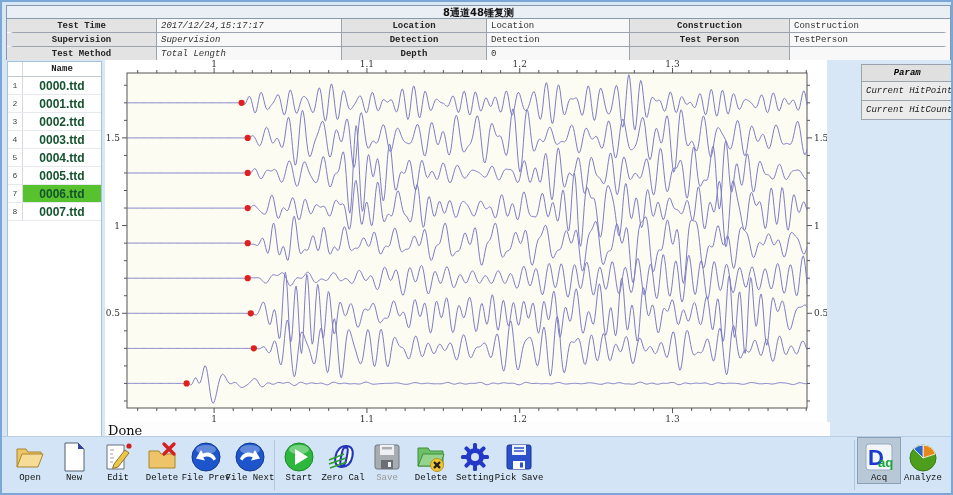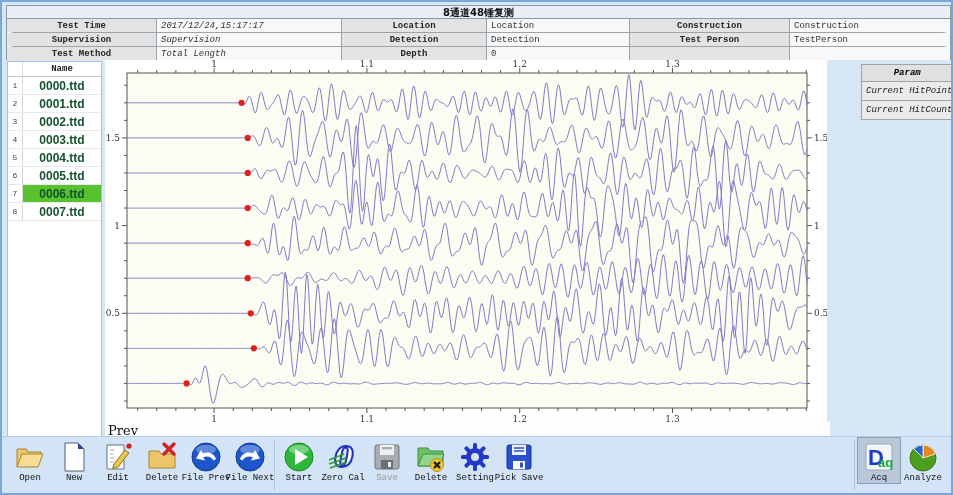--- a/index.html
+++ b/index.html
@@ -273,21 +273,21 @@
         <path d="M22.0 218.2L22.9 218.2L23.8 218.2L24.7 218.2L25.6 218.2L26.5 218.2L27.4 218.2L28.3 218.2L29.2 218.2L30.1 218.2L30.9 218.2L31.8 218.2L32.7 218.2L33.6 218.2L34.5 218.2L35.4 218.2L36.3 218.2L37.2 218.2L38.1 218.2L39.0 218.2L39.9 218.2L40.8 218.2L41.7 218.2L42.6 218.2L43.5 218.2L44.4 218.2L45.3 218.2L46.2 218.2L47.1 218.2L47.9 218.2L48.8 218.2L49.7 218.2L50.6 218.2L51.5 218.2L52.4 218.2L53.3 218.2L54.2 218.2L55.1 218.2L56.0 218.2L56.9 218.2L57.8 218.2L58.7 218.2L59.6 218.2L60.5 218.2L61.4 218.2L62.3 218.2L63.2 218.2L64.1 218.2L64.9 218.2L65.8 218.2L66.7 218.2L67.6 218.2L68.5 218.2L69.4 218.2L70.3 218.2L71.2 218.2L72.1 218.2L73.0 218.2L73.9 218.2L74.8 218.2L75.7 218.2L76.6 218.2L77.5 218.2L78.4 218.2L79.3 218.2L80.2 218.2L81.1 218.2L81.9 218.2L82.8 218.2L83.7 218.2L84.6 218.2L85.5 218.2L86.4 218.2L87.3 218.2L88.2 218.2L89.1 218.2L90.0 218.2L90.9 218.2L91.8 218.2L92.7 218.2L93.6 218.2L94.5 218.2L95.4 218.2L96.3 218.2L97.2 218.2L98.1 218.2L98.9 218.2L99.8 218.2L100.7 218.2L101.6 218.2L102.5 218.2L103.4 218.2L104.3 218.2L105.2 218.2L106.1 218.2L107.0 218.2L107.9 218.2L108.8 218.2L109.7 218.2L110.6 218.2L111.5 218.2L112.4 218.2L113.3 218.2L114.2 218.2L115.1 218.2L115.9 218.2L116.8 218.2L117.7 218.2L118.6 218.2L119.5 218.2L120.4 218.2L121.3 218.2L122.2 218.2L123.1 218.2L124.0 218.2L124.9 218.2L125.8 218.2L126.7 218.2L127.6 218.2L128.5 218.2L129.4 218.2L130.3 218.2L131.2 218.2L132.1 218.2L132.9 218.2L133.8 218.2L134.7 218.2L135.6 218.2L136.5 218.2L137.4 218.2L138.3 218.2L139.2 218.2L140.1 218.2L141.0 218.2L141.9 218.2L142.8 218.2L143.7 218.0L144.6 217.9L145.5 217.8L146.4 217.8L147.3 217.8L148.2 217.9L149.1 217.9L149.9 217.8L150.8 217.8L151.7 217.7L152.6 217.6L153.5 217.8L154.4 218.1L155.3 218.6L156.2 219.4L157.1 220.4L158.0 221.4L158.9 222.3L159.8 222.9L160.7 223.1L161.6 222.8L162.5 222.0L163.4 220.8L164.3 219.3L165.2 217.8L166.1 216.5L166.9 215.5L167.8 214.9L168.7 214.7L169.6 214.9L170.5 215.2L171.4 215.4L172.3 215.5L173.2 215.2L174.1 214.7L175.0 214.0L175.9 213.3L176.8 212.8L177.7 212.8L178.6 213.4L179.5 214.7L180.4 216.5L181.3 218.6L182.2 220.9L183.1 223.0L183.9 224.6L184.8 225.5L185.7 225.7L186.6 225.1L187.5 224.0L188.4 222.5L189.3 220.9L190.2 219.5L191.1 218.5L192.0 217.9L192.9 217.7L193.8 217.8L194.7 218.1L195.6 218.2L196.5 218.2L197.4 217.8L198.3 216.9L199.2 215.8L200.1 214.6L200.9 213.4L201.8 212.6L202.7 212.2L203.6 212.5L204.5 213.3L205.4 214.7L206.3 216.5L207.2 218.3L208.1 220.0L209.0 221.4L209.9 222.3L210.8 222.5L211.7 222.3L212.6 221.7L213.5 220.9L214.4 220.0L215.3 219.4L216.2 219.0L217.1 219.0L217.9 219.3L218.8 219.7L219.7 220.2L220.6 220.5L221.5 220.4L222.4 220.0L223.3 219.1L224.2 217.8L225.1 216.4L226.0 215.0L226.9 213.8L227.8 213.0L228.7 212.7L229.6 213.1L230.5 214.0L231.4 215.3L232.3 216.9L233.2 218.4L234.1 219.6L234.9 220.5L235.8 220.9L236.7 220.7L237.6 220.3L238.5 219.6L239.4 218.9L240.3 218.5L241.2 218.5L242.1 218.9L243.0 219.8L243.9 220.9L244.8 222.0L245.7 223.0L246.6 223.4L247.5 223.2L248.4 222.1L249.3 220.4L250.2 218.2L251.1 215.7L251.9 213.4L252.8 211.6L253.7 210.5L254.6 210.4L255.5 211.2L256.4 212.8L257.3 214.9L258.2 217.0L259.1 218.9L260.0 220.1L260.9 220.5L261.8 220.1L262.7 219.1L263.6 217.7L264.5 216.5L265.4 215.8L266.3 215.9L267.2 217.1L268.1 219.1L268.9 221.9L269.8 224.8L270.7 227.5L271.6 229.2L272.5 229.7L273.4 228.7L274.3 226.2L275.2 222.5L276.1 218.2L277.0 213.9L277.9 210.3L278.8 208.0L279.7 207.1L280.6 207.9L281.5 210.0L282.4 213.0L283.3 216.1L284.2 218.7L285.1 220.2L285.9 220.4L286.8 219.3L287.7 217.0L288.6 214.3L289.5 211.8L290.4 210.2L291.3 210.0L292.2 211.6L293.1 214.9L294.0 219.5L294.9 224.6L295.8 229.4L296.7 233.2L297.6 235.1L298.5 234.9L299.4 232.4L300.3 228.2L301.2 222.9L302.1 217.3L302.9 212.5L303.8 209.1L304.7 207.7L305.6 208.2L306.5 210.5L307.4 213.8L308.3 217.3L309.2 220.2L310.1 221.8L311.0 221.6L311.9 219.8L312.8 216.6L313.7 212.7L314.6 209.0L315.5 206.3L316.4 205.3L317.3 206.3L318.2 209.4L319.1 214.1L319.9 219.8L320.8 225.4L321.7 230.1L322.6 233.1L323.5 234.0L324.4 232.7L325.3 229.5L326.2 225.1L327.1 220.3L328.0 216.0L328.9 212.9L329.8 211.5L330.7 211.8L331.6 213.6L332.5 216.4L333.4 219.4L334.3 221.9L335.2 223.3L336.1 223.2L336.9 221.5L337.8 218.7L338.7 215.1L339.6 211.5L340.5 208.6L341.4 206.9L342.3 206.9L343.2 208.6L344.1 211.7L345.0 215.6L345.9 219.8L346.8 223.6L347.7 226.3L348.6 227.6L349.5 227.3L350.4 225.8L351.3 223.3L352.2 220.4L353.1 217.7L353.9 215.7L354.8 214.8L355.7 214.9L356.6 216.0L357.5 217.9L358.4 219.9L359.3 221.7L360.2 222.8L361.1 223.0L362.0 222.1L362.9 220.3L363.8 218.0L364.7 215.4L365.6 213.1L366.5 211.5L367.4 210.9L368.3 211.3L369.2 212.7L370.1 214.8L370.9 217.2L371.8 219.7L372.7 221.6L373.6 222.8L374.5 223.2L375.4 222.6L376.3 221.3L377.2 219.7L378.1 217.9L379.0 216.5L379.9 215.8L380.8 215.8L381.7 216.5L382.6 217.9L383.5 219.7L384.4 221.4L385.3 222.7L386.2 223.4L387.1 223.1L387.9 221.9L388.8 219.9L389.7 217.4L390.6 214.9L391.5 212.7L392.4 211.2L393.3 210.8L394.2 211.4L395.1 213.1L396.0 215.5L396.9 218.2L397.8 220.6L398.7 222.5L399.6 223.4L400.5 223.1L401.4 221.8L402.3 219.8L403.2 217.4L404.1 215.3L404.9 213.9L405.8 213.6L406.7 214.6L407.6 216.7L408.5 219.7L409.4 222.9L410.3 225.8L411.2 227.8L412.1 228.2L413.0 227.1L413.9 224.3L414.8 220.4L415.7 215.9L416.6 211.6L417.5 208.3L418.4 206.5L419.3 206.6L420.2 208.6L421.1 212.0L421.9 216.2L422.8 220.4L423.7 223.7L424.6 225.6L425.5 225.6L426.4 223.7L427.3 220.4L428.2 216.3L429.1 212.4L430.0 209.6L430.9 208.5L431.8 209.6L432.7 212.8L433.6 217.6L434.5 223.2L435.4 228.6L436.3 232.7L437.2 234.7L438.1 234.2L438.9 231.1L439.8 225.9L440.7 219.6L441.6 213.1L442.5 207.7L443.4 204.3L444.3 203.4L445.2 205.1L446.1 209.0L447.0 214.3L447.9 219.8L448.8 224.4L449.7 227.2L450.6 227.6L451.5 225.5L452.4 221.3L453.3 215.9L454.2 210.5L455.1 206.2L455.9 203.9L456.8 204.4L457.7 207.5L458.6 212.9L459.5 219.7L460.4 226.7L461.3 232.5L462.2 236.2L463.1 237.1L464.0 235.0L464.9 230.4L465.8 224.0L466.7 217.1L467.6 210.9L468.5 206.5L469.4 204.6L470.3 205.5L471.2 208.9L472.1 213.9L472.9 219.4L473.8 224.4L474.7 227.7L475.6 228.6L476.5 226.9L477.4 222.9L478.3 217.4L479.2 211.5L480.1 206.4L481.0 203.1L481.9 202.2L482.8 204.2L483.7 208.7L484.6 214.9L485.5 221.7L486.4 228.1L487.3 232.8L488.2 235.0L489.1 234.5L489.9 231.4L490.8 226.3L491.7 220.2L492.6 214.4L493.5 209.8L494.4 207.4L495.3 207.4L496.2 209.8L497.1 214.1L498.0 219.2L498.9 224.1L499.8 227.8L500.7 229.4L501.6 228.5L502.5 225.3L503.4 220.2L504.3 214.2L505.2 208.4L506.1 204.0L506.9 201.8L507.8 202.2L508.7 205.3L509.6 210.6L510.5 217.1L511.4 223.7L512.3 229.3L513.2 232.8L514.1 233.7L515.0 231.9L515.9 227.8L516.8 222.3L517.7 216.4L518.6 211.3L519.5 208.0L520.4 207.2L521.3 209.1L522.2 213.2L523.1 218.7L523.9 224.5L524.8 229.4L525.7 232.2L526.6 232.4L527.5 229.7L528.4 224.5L529.3 217.7L530.2 210.4L531.1 204.0L532.0 199.7L532.9 198.4L533.8 200.3L534.7 205.1L535.6 212.1L536.5 219.9L537.4 227.1L538.3 232.5L539.2 235.0L540.1 234.3L540.9 230.5L541.8 224.5L542.7 217.5L543.6 210.9L544.5 206.2L545.4 204.3L546.3 205.7L547.2 210.2L548.1 216.9L549.0 224.6L549.9 231.7L550.8 236.7L551.7 238.5L552.6 236.7L553.5 231.3L554.4 223.3L555.3 214.1L556.2 205.2L557.1 198.4L557.9 194.8L558.8 195.1L559.7 199.3L560.6 206.5L561.5 215.4L562.4 224.3L563.3 231.4L564.2 235.6L565.1 236.1L566.0 232.8L566.9 226.5L567.8 218.5L568.7 210.6L569.6 204.3L570.5 201.1L571.4 201.6L572.3 205.9L573.2 213.1L574.1 222.0L574.9 230.9L575.8 237.9L576.7 241.7L577.6 241.5L578.5 237.3L579.4 229.7L580.3 220.2L581.2 210.4L582.1 202.1L583.0 196.8L583.9 195.3L584.8 197.9L585.7 203.8L586.6 211.9L587.5 220.6L588.4 228.1L589.3 233.1L590.2 234.5L591.1 232.4L591.9 227.1L592.8 219.8L593.7 212.1L594.6 205.5L595.5 201.5L596.4 200.8L597.3 203.6L598.2 209.6L599.1 217.4L600.0 225.7L600.9 232.9L601.8 237.7L602.7 239.2L603.6 237.1L604.5 232.0L605.4 224.7L606.3 216.6L607.2 209.3L608.1 204.0L608.9 201.6L609.8 202.3L610.7 205.9L611.6 211.6L612.5 218.1L613.4 224.1L614.3 228.5L615.2 230.4L616.1 229.5L617.0 226.1L617.9 220.9L618.8 215.0L619.7 209.6L620.6 205.7L621.5 204.2L622.4 205.3L623.3 208.8L624.2 214.1L625.1 220.2L625.9 225.9L626.8 230.2L627.7 232.5L628.6 232.3L629.5 229.7L630.4 225.3L631.3 220.0L632.2 214.8L633.1 210.6L634.0 208.1L634.9 207.7L635.8 209.4L636.7 212.8L637.6 217.1L638.5 221.5L639.4 225.0L640.3 227.0L641.2 227.1L642.1 225.2L642.9 221.8L643.8 217.4L644.7 213.0L645.6 209.3L646.5 207.2L647.4 207.0L648.3 208.8L649.2 212.3L650.1 216.8L651.0 221.7L651.9 225.9L652.8 228.8L653.7 229.9L654.6 228.8L655.5 226.0L656.4 221.9L657.3 217.2L658.2 213.0L659.1 210.0L659.9 208.7L660.8 209.5L661.7 212.1L662.6 216.2L663.5 220.7L664.4 224.9L665.3 227.9L666.2 229.0L667.1 227.8L668.0 224.6L668.9 219.8L669.8 214.3L670.7 209.1L671.6 205.2L672.5 203.5L673.4 204.3L674.3 207.6L675.2 212.8L676.1 219.1L676.9 225.2L677.8 230.2L678.7 232.9L679.6 233.0L680.5 230.3L681.4 225.4L682.3 219.1L683.2 212.8L684.1 207.7L685.0 204.9L685.9 205.0L686.8 208.0L687.7 213.4L688.6 220.2L689.5 227.1L690.4 232.6L691.3 235.6L692.2 235.3L693.1 231.6L693.9 225.0L694.8 216.7L695.7 208.2L696.6 201.1L697.5 196.7L698.4 196.0L699.3 199.2L700.2 205.7L701.1 214.4L702.0 223.7" fill="none" stroke="#7d7dc7" stroke-width="1"></path>
         <circle cx="142.71910112359564" cy="218.20942408376965" r="3.1" fill="#e02020"></circle>
         <path d="M22.0 253.3L22.9 253.3L23.8 253.3L24.7 253.3L25.6 253.3L26.5 253.3L27.4 253.3L28.3 253.3L29.2 253.3L30.1 253.3L30.9 253.3L31.8 253.3L32.7 253.3L33.6 253.3L34.5 253.3L35.4 253.3L36.3 253.3L37.2 253.3L38.1 253.3L39.0 253.3L39.9 253.3L40.8 253.3L41.7 253.3L42.6 253.3L43.5 253.3L44.4 253.3L45.3 253.3L46.2 253.3L47.1 253.3L47.9 253.3L48.8 253.3L49.7 253.3L50.6 253.3L51.5 253.3L52.4 253.3L53.3 253.3L54.2 253.3L55.1 253.3L56.0 253.3L56.9 253.3L57.8 253.3L58.7 253.3L59.6 253.3L60.5 253.3L61.4 253.3L62.3 253.3L63.2 253.3L64.1 253.3L64.9 253.3L65.8 253.3L66.7 253.3L67.6 253.3L68.5 253.3L69.4 253.3L70.3 253.3L71.2 253.3L72.1 253.3L73.0 253.3L73.9 253.3L74.8 253.3L75.7 253.3L76.6 253.3L77.5 253.3L78.4 253.3L79.3 253.3L80.2 253.3L81.1 253.3L81.9 253.3L82.8 253.3L83.7 253.3L84.6 253.3L85.5 253.3L86.4 253.3L87.3 253.3L88.2 253.3L89.1 253.3L90.0 253.3L90.9 253.3L91.8 253.3L92.7 253.3L93.6 253.3L94.5 253.3L95.4 253.3L96.3 253.3L97.2 253.3L98.1 253.3L98.9 253.3L99.8 253.3L100.7 253.3L101.6 253.3L102.5 253.3L103.4 253.3L104.3 253.3L105.2 253.3L106.1 253.3L107.0 253.3L107.9 253.3L108.8 253.3L109.7 253.3L110.6 253.3L111.5 253.3L112.4 253.3L113.3 253.3L114.2 253.3L115.1 253.3L115.9 253.3L116.8 253.3L117.7 253.3L118.6 253.3L119.5 253.3L120.4 253.3L121.3 253.3L122.2 253.3L123.1 253.3L124.0 253.3L124.9 253.3L125.8 253.3L126.7 253.3L127.6 253.3L128.5 253.3L129.4 253.3L130.3 253.3L131.2 253.3L132.1 253.3L132.9 253.3L133.8 253.3L134.7 253.3L135.6 253.3L136.5 253.3L137.4 253.3L138.3 253.3L139.2 253.3L140.1 253.3L141.0 253.3L141.9 253.3L142.8 253.3L143.7 253.3L144.6 253.3L145.5 253.3L146.4 253.5L147.3 253.8L148.2 254.2L149.1 254.5L149.9 254.8L150.8 254.9L151.7 254.6L152.6 253.8L153.5 252.4L154.4 250.3L155.3 247.9L156.2 245.3L157.1 243.2L158.0 242.1L158.9 242.4L159.8 244.4L160.7 248.0L161.6 252.8L162.5 257.7L163.4 261.9L164.3 264.3L165.2 264.4L166.1 262.0L166.9 258.0L167.8 253.5L168.7 250.3L169.6 249.7L170.5 252.5L171.4 258.5L172.3 266.5L173.2 274.0L174.1 278.6L175.0 277.9L175.9 270.8L176.8 257.8L177.7 241.8L178.6 226.6L179.5 215.8L180.4 212.2L181.3 217.0L182.2 229.0L183.1 245.6L183.9 262.6L184.8 275.7L185.7 281.9L186.6 279.6L187.5 269.7L188.4 255.2L189.3 240.4L190.2 229.5L191.1 226.0L192.0 231.1L192.9 243.8L193.8 260.8L194.7 277.7L195.6 289.7L196.5 293.5L197.4 287.7L198.3 273.6L199.2 254.6L200.1 235.4L200.9 220.8L201.8 214.4L202.7 217.6L203.6 229.3L204.5 246.3L205.4 263.9L206.3 277.7L207.2 284.2L208.1 282.0L209.0 272.1L209.9 257.4L210.8 242.0L211.7 230.0L212.6 224.4L213.5 226.6L214.4 235.6L215.3 248.7L216.2 262.4L217.1 273.1L217.9 278.1L218.8 276.5L219.7 268.8L220.6 257.5L221.5 245.6L222.4 236.2L223.3 231.5L224.2 232.5L225.1 238.7L226.0 248.2L226.9 258.7L227.8 267.6L228.7 273.0L229.6 274.0L230.5 270.8L231.4 264.6L232.3 257.0L233.2 249.9L234.1 244.8L234.9 242.3L235.8 242.7L236.7 245.1L237.6 248.7L238.5 252.3L239.4 254.9L240.3 255.9L241.2 255.1L242.1 253.0L243.0 250.0L243.9 247.0L244.8 244.6L245.7 243.6L246.6 244.2L247.5 246.4L248.4 250.0L249.3 254.4L250.2 259.0L251.1 263.1L251.9 266.0L252.8 267.3L253.7 266.8L254.6 264.7L255.5 261.5L256.4 257.8L257.3 254.2L258.2 251.3L259.1 249.6L260.0 248.9L260.9 249.2L261.8 249.8L262.7 250.3L263.6 250.1L264.5 249.2L265.4 247.5L266.3 245.6L267.2 243.9L268.1 243.2L268.9 243.8L269.8 245.8L270.7 249.1L271.6 253.1L272.5 257.0L273.4 260.2L274.3 262.2L275.2 262.9L276.1 262.3L277.0 261.1L277.9 259.7L278.8 258.6L279.7 258.1L280.6 258.2L281.5 258.4L282.4 258.2L283.3 257.2L284.2 255.1L285.1 252.0L285.9 248.3L286.8 244.7L287.7 242.0L288.6 240.8L289.5 241.5L290.4 243.8L291.3 247.1L292.2 250.8L293.1 253.9L294.0 255.7L294.9 256.0L295.8 255.1L296.7 253.6L297.6 252.3L298.5 252.1L299.4 253.4L300.3 256.2L301.2 260.1L302.1 264.0L302.9 266.9L303.8 267.8L304.7 266.1L305.6 262.0L306.5 256.1L307.4 249.7L308.3 244.1L309.2 240.5L310.1 239.6L311.0 241.4L311.9 245.2L312.8 249.8L313.7 253.9L314.6 256.3L315.5 256.3L316.4 254.0L317.3 250.3L318.2 246.3L319.1 243.5L319.9 243.1L320.8 245.6L321.7 250.7L322.6 257.6L323.5 264.6L324.4 270.2L325.3 273.0L326.2 272.3L327.1 268.2L328.0 261.6L328.9 254.1L329.8 247.3L330.7 242.7L331.6 241.1L332.5 242.6L333.4 246.4L334.3 251.2L335.2 255.3L336.1 257.6L336.9 257.2L337.8 254.2L338.7 249.4L339.6 244.0L340.5 239.7L341.4 237.8L342.3 238.9L343.2 243.2L344.1 249.9L345.0 257.7L345.9 265.0L346.8 270.3L347.7 272.7L348.6 271.8L349.5 268.0L350.4 262.3L351.3 256.0L352.2 250.5L353.1 246.8L353.9 245.4L354.8 246.4L355.7 249.1L356.6 252.6L357.5 255.8L358.4 257.6L359.3 257.4L360.2 255.0L361.1 251.0L362.0 246.1L362.9 241.4L363.8 238.2L364.7 237.2L365.6 239.1L366.5 243.6L367.4 250.2L368.3 257.6L369.2 264.5L370.1 269.5L370.9 271.6L371.8 270.4L372.7 266.2L373.6 260.0L374.5 253.2L375.4 247.4L376.3 244.0L377.2 243.6L378.1 246.4L379.0 251.4L379.9 257.2L380.8 261.9L381.7 264.3L382.6 263.2L383.5 258.8L384.4 252.0L385.3 244.5L386.2 238.1L387.1 234.8L387.9 235.4L388.8 240.1L389.7 247.8L390.6 256.7L391.5 264.5L392.4 269.4L393.3 270.1L394.2 266.7L395.1 260.1L396.0 252.2L396.9 245.1L397.8 240.9L398.7 240.5L399.6 243.9L400.5 250.0L401.4 257.0L402.3 262.8L403.2 265.8L404.1 265.1L404.9 261.0L405.8 254.9L406.7 248.6L407.6 244.0L408.5 242.5L409.4 244.4L410.3 249.3L411.2 255.5L412.1 261.3L413.0 264.8L413.9 265.0L414.8 261.9L415.7 256.3L416.6 249.9L417.5 244.5L418.4 241.6L419.3 241.8L420.2 244.9L421.1 249.7L421.9 254.4L422.8 257.6L423.7 258.2L424.6 256.0L425.5 251.8L426.4 247.1L427.3 243.7L428.2 243.1L429.1 245.9L430.0 251.7L430.9 259.2L431.8 266.5L432.7 271.7L433.6 273.2L434.5 270.7L435.4 264.7L436.3 256.9L437.2 249.1L438.1 243.5L438.9 241.3L439.8 242.7L440.7 247.1L441.6 252.7L442.5 257.6L443.4 259.9L444.3 258.7L445.2 254.0L446.1 246.9L447.0 239.4L447.9 233.5L448.8 231.2L449.7 233.3L450.6 239.7L451.5 249.2L452.4 259.7L453.3 269.0L454.2 275.2L455.1 277.2L455.9 274.9L456.8 269.2L457.7 261.8L458.6 254.6L459.5 249.4L460.4 247.2L461.3 248.1L462.2 251.5L463.1 255.9L464.0 259.7L464.9 261.4L465.8 260.3L466.7 256.2L467.6 249.8L468.5 242.3L469.4 235.4L470.3 230.5L471.2 228.8L472.1 230.9L472.9 236.3L473.8 244.2L474.7 253.2L475.6 261.8L476.5 268.6L477.4 272.5L478.3 273.1L479.2 270.8L480.1 266.3L481.0 260.9L481.9 256.0L482.8 252.6L483.7 251.5L484.6 252.8L485.5 255.9L486.4 259.8L487.3 263.0L488.2 264.2L489.1 262.4L489.9 257.5L490.8 249.9L491.7 240.9L492.6 232.3L493.5 226.1L494.4 223.8L495.3 226.2L496.2 233.1L497.1 243.2L498.0 254.7L498.9 265.1L499.8 272.4L500.7 275.3L501.6 273.4L502.5 267.7L503.4 260.1L504.3 252.9L505.2 248.3L506.1 247.7L506.9 251.4L507.8 258.3L508.7 266.3L509.6 272.9L510.5 275.9L511.4 273.6L512.3 266.0L513.2 254.3L514.1 240.8L515.0 228.6L515.9 220.5L516.8 218.2L517.7 222.3L518.6 231.6L519.5 243.9L520.4 256.1L521.3 265.5L522.2 270.0L523.1 269.3L523.9 264.1L524.8 256.6L525.7 249.5L526.6 245.3L527.5 245.6L528.4 250.6L529.3 259.1L530.2 268.8L531.1 276.9L532.0 281.1L532.9 279.9L533.8 273.3L534.7 262.6L535.6 250.2L536.5 238.8L537.4 230.8L538.3 227.6L539.2 229.4L540.1 235.0L540.9 242.4L541.8 249.5L542.7 254.3L543.6 255.9L544.5 254.5L545.4 251.0L546.3 247.3L547.2 245.0L548.1 245.5L549.0 248.9L549.9 254.8L550.8 261.7L551.7 268.0L552.6 272.1L553.5 273.0L554.4 270.8L555.3 266.0L556.2 260.1L557.1 254.5L557.9 250.4L558.8 248.4L559.7 248.4L560.6 249.6L561.5 250.9L562.4 251.4L563.3 250.3L564.2 247.9L565.1 244.6L566.0 241.6L566.9 239.8L567.8 240.3L568.7 243.0L569.6 247.8L570.5 253.5L571.4 259.0L572.3 263.0L573.2 264.6L574.1 263.8L574.9 261.0L575.8 257.1L576.7 253.3L577.6 250.6L578.5 249.8L579.4 250.9L580.3 253.5L581.2 256.7L582.1 259.6L583.0 261.1L583.9 260.9L584.8 258.7L585.7 255.1L586.6 250.7L587.5 246.6L588.4 243.6L589.3 242.5L590.2 243.4L591.1 246.3L591.9 250.7L592.8 255.6L593.7 260.3L594.6 263.6L595.5 264.8L596.4 263.6L597.3 260.0L598.2 254.5L599.1 248.1L600.0 242.2L600.9 238.0L601.8 236.7L602.7 238.7L603.6 243.8L604.5 251.1L605.4 259.0L606.3 265.7L607.2 269.4L608.1 269.3L608.9 265.1L609.8 258.0L610.7 249.6L611.6 242.5L612.5 238.8L613.4 239.8L614.3 245.8L615.2 255.6L616.1 266.8L617.0 276.3L617.9 281.4L618.8 280.1L619.7 272.1L620.6 258.9L621.5 243.1L622.4 228.6L623.3 218.7L624.2 215.9L625.1 220.9L625.9 232.5L626.8 247.6L627.7 262.5L628.6 273.3L629.5 277.4L630.4 274.1L631.3 264.6L632.2 252.0L633.1 240.0L634.0 232.5L634.9 232.0L635.8 239.1L636.7 252.2L637.6 268.1L638.5 282.6L639.4 291.9L640.3 293.4L641.2 286.3L642.1 272.2L642.9 254.4L643.8 237.0L644.7 223.8L645.6 217.6L646.5 219.3L647.4 227.6L648.3 239.9L649.2 252.5L650.1 262.1L651.0 266.3L651.9 264.5L652.8 257.7L653.7 248.4L654.6 239.7L655.5 234.4L656.4 234.3L657.3 239.9L658.2 250.0L659.1 262.2L659.9 273.8L660.8 282.0L661.7 285.2L662.6 282.8L663.5 275.7L664.4 265.6L665.3 254.9L666.2 245.9L667.1 239.9L668.0 237.7L668.9 238.9L669.8 242.4L670.7 246.5L671.6 249.9L672.5 251.5L673.4 251.1L674.3 248.9L675.2 245.7L676.1 242.8L676.9 241.1L677.8 241.3L678.7 243.6L679.6 247.7L680.5 253.1L681.4 258.7L682.3 263.7L683.2 267.5L684.1 269.5L685.0 269.7L685.9 268.3L686.8 265.5L687.7 262.1L688.6 258.4L689.5 254.9L690.4 252.0L691.3 249.8L692.2 248.4L693.1 247.6L693.9 247.3L694.8 247.2L695.7 247.1L696.6 246.8L697.5 246.3L698.4 245.7L699.3 245.1L700.2 245.0L701.1 245.5L702.0 246.9" fill="none" stroke="#7d7dc7" stroke-width="1"></path>
         <circle cx="145.77528089887653" cy="253.28795811518324" r="3.1" fill="#e02020"></circle>
         <path d="M22.0 288.4L22.9 288.4L23.8 288.4L24.7 288.4L25.6 288.4L26.5 288.4L27.4 288.4L28.3 288.4L29.2 288.4L30.1 288.4L30.9 288.4L31.8 288.4L32.7 288.4L33.6 288.4L34.5 288.4L35.4 288.4L36.3 288.4L37.2 288.4L38.1 288.4L39.0 288.4L39.9 288.4L40.8 288.4L41.7 288.4L42.6 288.4L43.5 288.4L44.4 288.4L45.3 288.4L46.2 288.4L47.1 288.4L47.9 288.4L48.8 288.4L49.7 288.4L50.6 288.4L51.5 288.4L52.4 288.4L53.3 288.4L54.2 288.4L55.1 288.4L56.0 288.4L56.9 288.4L57.8 288.4L58.7 288.4L59.6 288.4L60.5 288.4L61.4 288.4L62.3 288.4L63.2 288.4L64.1 288.4L64.9 288.4L65.8 288.4L66.7 288.4L67.6 288.4L68.5 288.4L69.4 288.4L70.3 288.4L71.2 288.4L72.1 288.4L73.0 288.4L73.9 288.4L74.8 288.4L75.7 288.4L76.6 288.4L77.5 288.4L78.4 288.4L79.3 288.4L80.2 288.4L81.1 288.4L81.9 288.4L82.8 288.4L83.7 288.4L84.6 288.4L85.5 288.4L86.4 288.4L87.3 288.4L88.2 288.4L89.1 288.4L90.0 288.4L90.9 288.4L91.8 288.4L92.7 288.4L93.6 288.4L94.5 288.4L95.4 288.4L96.3 288.4L97.2 288.4L98.1 288.4L98.9 288.4L99.8 288.4L100.7 288.4L101.6 288.4L102.5 288.4L103.4 288.4L104.3 288.4L105.2 288.4L106.1 288.4L107.0 288.4L107.9 288.4L108.8 288.4L109.7 288.4L110.6 288.4L111.5 288.4L112.4 288.4L113.3 288.4L114.2 288.4L115.1 288.4L115.9 288.4L116.8 288.4L117.7 288.4L118.6 288.4L119.5 288.4L120.4 288.4L121.3 288.4L122.2 288.4L123.1 288.4L124.0 288.4L124.9 288.4L125.8 288.4L126.7 288.4L127.6 288.4L128.5 288.4L129.4 288.4L130.3 288.4L131.2 288.4L132.1 288.4L132.9 288.4L133.8 288.4L134.7 288.4L135.6 288.4L136.5 288.4L137.4 288.4L138.3 288.4L139.2 288.4L140.1 288.4L141.0 288.4L141.9 288.4L142.8 288.4L143.7 288.4L144.6 288.4L145.5 288.4L146.4 288.4L147.3 288.4L148.2 288.4L149.1 288.3L149.9 288.1L150.8 288.1L151.7 288.3L152.6 288.6L153.5 288.8L154.4 288.8L155.3 288.5L156.2 287.9L157.1 287.3L158.0 286.8L158.9 286.8L159.8 287.3L160.7 288.5L161.6 290.0L162.5 291.5L163.4 292.6L164.3 292.8L165.2 292.0L166.1 290.0L166.9 287.2L167.8 284.2L168.7 281.8L169.6 280.8L170.5 281.6L171.4 284.5L172.3 289.1L173.2 294.7L174.1 300.0L175.0 303.8L175.9 304.9L176.8 302.7L177.7 297.0L178.6 288.5L179.5 278.5L180.4 269.4L181.3 262.9L182.2 260.1L183.1 261.8L183.9 267.7L184.8 277.0L185.7 288.1L186.6 299.1L187.5 308.4L188.4 314.6L189.3 316.8L190.2 315.0L191.1 309.7L192.0 302.1L192.9 293.6L193.8 285.4L194.7 278.8L195.6 274.3L196.5 272.2L197.4 272.2L198.3 273.6L199.2 276.0L200.1 278.6L200.9 281.0L201.8 283.2L202.7 285.3L203.6 287.5L204.5 290.2L205.4 293.4L206.3 296.9L207.2 300.3L208.1 302.9L209.0 304.1L209.9 303.2L210.8 299.9L211.7 294.5L212.6 287.6L213.5 280.2L214.4 273.6L215.3 269.3L216.2 268.0L217.1 270.5L217.9 276.3L218.8 284.8L219.7 294.3L220.6 303.3L221.5 309.8L222.4 312.7L223.3 311.2L224.2 305.3L225.1 296.0L226.0 284.8L226.9 273.7L227.8 264.8L228.7 259.5L229.6 258.8L230.5 263.1L231.4 271.4L232.3 282.4L233.2 294.3L234.1 305.1L234.9 313.2L235.8 317.4L236.7 317.3L237.6 313.2L238.5 306.1L239.4 297.2L240.3 288.1L241.2 280.0L242.1 274.0L243.0 270.5L243.9 269.5L244.8 270.6L245.7 273.1L246.6 276.3L247.5 279.8L248.4 283.0L249.3 286.1L250.2 288.9L251.1 291.8L251.9 294.8L252.8 297.8L253.7 300.7L254.6 302.9L255.5 303.9L256.4 303.2L257.3 300.5L258.2 295.9L259.1 289.9L260.0 283.2L260.9 276.8L261.8 272.0L262.7 269.6L263.6 270.3L264.5 273.9L265.4 280.1L266.3 287.7L267.2 295.5L268.1 301.9L268.9 305.8L269.8 306.4L270.7 303.6L271.6 297.9L272.5 290.4L273.4 282.3L274.3 275.4L275.2 270.8L276.1 269.3L277.0 271.4L277.9 276.4L278.8 283.5L279.7 291.3L280.6 298.5L281.5 303.9L282.4 306.5L283.3 306.3L284.2 303.3L285.1 298.3L285.9 292.4L286.8 286.6L287.7 281.8L288.6 278.6L289.5 277.3L290.4 277.7L291.3 279.3L292.2 281.5L293.1 283.7L294.0 285.4L294.9 286.5L295.8 287.1L296.7 287.3L297.6 287.6L298.5 288.5L299.4 289.9L300.3 292.0L301.2 294.5L302.1 296.8L302.9 298.5L303.8 298.9L304.7 297.9L305.6 295.3L306.5 291.4L307.4 286.8L308.3 282.3L309.2 278.6L310.1 276.4L311.0 276.1L311.9 277.7L312.8 281.0L313.7 285.2L314.6 289.6L315.5 293.4L316.4 295.9L317.3 296.8L318.2 296.0L319.1 293.7L319.9 290.7L320.8 287.5L321.7 284.9L322.6 283.4L323.5 283.2L324.4 284.4L325.3 286.5L326.2 289.0L327.1 291.4L328.0 293.1L328.9 293.7L329.8 293.1L330.7 291.6L331.6 289.4L332.5 287.2L333.4 285.3L334.3 284.3L335.2 284.3L336.1 285.1L336.9 286.7L337.8 288.4L338.7 289.8L339.6 290.5L340.5 290.3L341.4 289.1L342.3 287.3L343.2 285.3L344.1 283.6L345.0 282.8L345.9 283.3L346.8 285.1L347.7 288.0L348.6 291.7L349.5 295.3L350.4 298.2L351.3 299.8L352.2 299.6L353.1 297.5L353.9 293.8L354.8 289.0L355.7 283.9L356.6 279.4L357.5 276.1L358.4 274.7L359.3 275.3L360.2 277.7L361.1 281.6L362.0 286.2L362.9 290.6L363.8 294.4L364.7 296.8L365.6 297.8L366.5 297.3L367.4 295.8L368.3 293.6L369.2 291.3L370.1 289.4L370.9 288.0L371.8 287.3L372.7 287.0L373.6 287.0L374.5 286.9L375.4 286.5L376.3 285.7L377.2 284.6L378.1 283.6L379.0 283.0L379.9 283.2L380.8 284.3L381.7 286.5L382.6 289.5L383.5 292.7L384.4 295.6L385.3 297.3L386.2 297.4L387.1 295.5L387.9 291.9L388.8 287.0L389.7 281.7L390.6 277.2L391.5 274.4L392.4 274.2L393.3 276.8L394.2 282.1L395.1 289.3L396.0 297.2L396.9 304.3L397.8 309.4L398.7 311.2L399.6 309.3L400.5 303.7L401.4 295.2L402.3 285.2L403.2 275.3L404.1 267.2L404.9 262.1L405.8 260.9L406.7 263.7L407.6 270.0L408.5 278.7L409.4 288.3L410.3 297.3L411.2 304.4L412.1 308.7L413.0 310.0L413.9 308.5L414.8 304.8L415.7 299.8L416.6 294.5L417.5 289.7L418.4 285.8L419.3 283.1L420.2 281.2L421.1 280.0L421.9 279.1L422.8 278.4L423.7 277.7L424.6 277.3L425.5 277.7L426.4 279.3L427.3 282.2L428.2 286.5L429.1 291.8L430.0 297.3L430.9 302.1L431.8 305.2L432.7 305.7L433.6 303.1L434.5 297.8L435.4 290.3L436.3 281.9L437.2 274.3L438.1 269.0L438.9 267.1L439.8 269.4L440.7 275.5L441.6 284.7L442.5 295.2L443.4 305.2L444.3 312.7L445.2 316.1L446.1 314.7L447.0 308.6L447.9 298.6L448.8 286.5L449.7 274.3L450.6 264.2L451.5 257.9L452.4 256.4L453.3 259.9L454.2 267.6L455.1 278.0L455.9 289.4L456.8 299.8L457.7 307.7L458.6 312.1L459.5 312.7L460.4 309.9L461.3 304.7L462.2 298.4L463.1 292.2L464.0 287.2L464.9 283.7L465.8 282.1L466.7 281.7L467.6 282.0L468.5 282.4L469.4 282.3L470.3 281.5L471.2 280.2L472.1 278.9L472.9 278.2L473.8 278.7L474.7 280.9L475.6 284.7L476.5 289.7L477.4 295.2L478.3 300.1L479.2 303.5L480.1 304.5L481.0 302.9L481.9 298.8L482.8 293.0L483.7 286.5L484.6 280.6L485.5 276.5L486.4 274.9L487.3 276.2L488.2 280.1L489.1 285.6L489.9 291.6L490.8 296.9L491.7 300.2L492.6 300.8L493.5 298.6L494.4 294.1L495.3 288.2L496.2 282.0L497.1 276.9L498.0 273.9L498.9 273.6L499.8 275.9L500.7 280.5L501.6 286.2L502.5 292.1L503.4 297.0L504.3 300.0L505.2 300.7L506.1 299.3L506.9 296.2L507.8 292.3L508.7 288.5L509.6 285.7L510.5 284.3L511.4 284.6L512.3 286.1L513.2 288.4L514.1 290.5L515.0 291.7L515.9 291.6L516.8 290.0L517.7 287.0L518.6 283.4L519.5 279.8L520.4 277.3L521.3 276.4L522.2 277.7L523.1 281.0L523.9 285.8L524.8 291.4L525.7 296.9L526.6 301.1L527.5 303.4L528.4 303.3L529.3 301.0L530.2 296.8L531.1 291.7L532.0 286.4L532.9 282.0L533.8 279.1L534.7 278.0L535.6 278.8L536.5 281.0L537.4 283.9L538.3 287.0L539.2 289.4L540.1 290.8L540.9 291.1L541.8 290.3L542.7 289.0L543.6 287.6L544.5 286.6L545.4 286.5L546.3 287.3L547.2 288.8L548.1 290.8L549.0 292.5L549.9 293.6L550.8 293.6L551.7 292.5L552.6 290.3L553.5 287.6L554.4 285.0L555.3 283.0L556.2 282.4L557.1 283.2L557.9 285.5L558.8 288.9L559.7 292.5L560.6 295.6L561.5 297.2L562.4 297.0L563.3 294.5L564.2 290.3L565.1 284.8L566.0 279.2L566.9 274.6L567.8 272.0L568.7 272.1L569.6 275.1L570.5 280.8L571.4 288.2L572.3 296.1L573.2 303.1L574.1 308.2L574.9 310.2L575.8 309.0L576.7 304.6L577.6 297.9L578.5 290.1L579.4 282.3L580.3 275.9L581.2 271.7L582.1 270.3L583.0 271.5L583.9 274.9L584.8 279.6L585.7 284.6L586.6 289.2L587.5 292.5L588.4 294.4L589.3 295.0L590.2 294.6L591.1 293.7L591.9 292.8L592.8 292.3L593.7 292.3L594.6 292.6L595.5 292.8L596.4 292.6L597.3 291.6L598.2 289.7L599.1 286.9L600.0 283.8L600.9 281.0L601.8 279.2L602.7 279.0L603.6 280.7L604.5 284.2L605.4 288.9L606.3 293.9L607.2 298.2L608.1 300.8L608.9 300.8L609.8 298.0L610.7 292.7L611.6 285.8L612.5 278.6L613.4 272.4L614.3 268.8L615.2 268.4L616.1 271.8L617.0 278.6L617.9 287.6L618.8 297.3L619.7 306.1L620.6 312.3L621.5 314.8L622.4 313.1L623.3 307.6L624.2 299.2L625.1 289.3L625.9 279.7L626.8 271.8L627.7 267.0L628.6 265.6L629.5 267.7L630.4 272.6L631.3 279.0L632.2 285.8L633.1 291.7L634.0 295.9L634.9 298.0L635.8 298.0L636.7 296.5L637.6 294.3L638.5 292.1L639.4 290.5L640.3 289.8L641.2 290.1L642.1 290.9L642.9 291.8L643.8 292.2L644.7 291.7L645.6 290.1L646.5 287.7L647.4 284.9L648.3 282.3L649.2 280.5L650.1 280.2L651.0 281.3L651.9 283.9L652.8 287.3L653.7 290.8L654.6 293.7L655.5 295.3L656.4 295.2L657.3 293.3L658.2 290.0L659.1 286.2L659.9 282.6L660.8 280.1L661.7 279.4L662.6 280.7L663.5 283.9L664.4 288.4L665.3 293.4L666.2 297.8L667.1 300.7L668.0 301.5L668.9 300.1L669.8 296.6L670.7 291.7L671.6 286.3L672.5 281.3L673.4 277.7L674.3 276.1L675.2 276.5L676.1 278.8L676.9 282.4L677.8 286.5L678.7 290.4L679.6 293.2L680.5 294.5L681.4 294.4L682.3 293.0L683.2 290.9L684.1 288.6L685.0 286.8L685.9 285.9L686.8 286.2L687.7 287.5L688.6 289.4L689.5 291.5L690.4 293.1L691.3 293.9L692.2 293.5L693.1 292.0L693.9 289.6L694.8 286.8L695.7 284.1L696.6 282.0L697.5 281.0L698.4 281.2L699.3 282.5L700.2 284.7L701.1 287.4L702.0 289.9" fill="none" stroke="#7d7dc7" stroke-width="1"></path>
         <circle cx="148.83146067415743" cy="288.36649214659684" r="3.1" fill="#e02020"></circle>
         <path d="M22.0 323.4L22.9 323.4L23.8 323.4L24.7 323.4L25.6 323.4L26.5 323.4L27.4 323.4L28.3 323.4L29.2 323.4L30.1 323.4L30.9 323.4L31.8 323.4L32.7 323.4L33.6 323.4L34.5 323.4L35.4 323.4L36.3 323.4L37.2 323.4L38.1 323.4L39.0 323.4L39.9 323.4L40.8 323.4L41.7 323.4L42.6 323.4L43.5 323.4L44.4 323.4L45.3 323.4L46.2 323.4L47.1 323.4L47.9 323.4L48.8 323.4L49.7 323.4L50.6 323.4L51.5 323.4L52.4 323.4L53.3 323.4L54.2 323.4L55.1 323.4L56.0 323.4L56.9 323.4L57.8 323.4L58.7 323.4L59.6 323.4L60.5 323.4L61.4 323.4L62.3 323.4L63.2 323.4L64.1 323.4L64.9 323.4L65.8 323.4L66.7 323.4L67.6 323.4L68.5 323.4L69.4 323.4L70.3 323.4L71.2 323.4L72.1 323.4L73.0 323.4L73.9 323.4L74.8 323.4L75.7 323.4L76.6 323.4L77.5 323.4L78.4 323.4L79.3 323.4L80.2 323.4L81.1 323.4L81.9 323.2L82.8 323.0L83.7 323.5L84.6 324.2L85.5 324.9L86.4 324.7L87.3 323.6L88.2 321.7L89.1 319.6L90.0 318.1L90.9 317.8L91.8 319.2L92.7 321.2L93.6 322.7L94.5 323.2L95.4 322.1L96.3 319.4L97.2 315.6L98.1 311.5L98.9 308.0L99.8 306.0L100.7 306.2L101.6 308.8L102.5 313.5L103.4 319.7L104.3 326.4L105.2 332.9L106.1 338.1L107.0 341.7L107.9 343.2L108.8 342.8L109.7 340.6L110.6 337.3L111.5 333.2L112.4 328.9L113.3 324.7L114.2 321.1L115.1 318.1L115.9 316.0L116.8 314.8L117.7 314.3L118.6 314.7L119.5 315.7L120.4 317.1L121.3 318.8L122.2 320.5L123.1 321.9L124.0 323.0L124.9 323.6L125.8 323.8L126.7 323.5L127.6 323.1L128.5 322.7L129.4 322.4L130.3 322.5L131.2 322.9L132.1 323.6L132.9 324.6L133.8 325.6L134.7 326.5L135.6 327.1L136.5 327.5L137.4 327.5L138.3 327.2L139.2 326.8L140.1 326.2L141.0 325.6L141.9 325.0L142.8 324.4L143.7 323.6L144.6 322.8L145.5 321.9L146.4 320.8L147.3 319.9L148.2 319.1L149.1 318.6L149.9 318.5L150.8 319.0L151.7 320.0L152.6 321.3L153.5 322.9L154.4 324.4L155.3 325.7L156.2 326.6L157.1 326.9L158.0 326.7L158.9 326.1L159.8 325.2L160.7 324.3L161.6 323.5L162.5 323.0L163.4 322.9L164.3 323.0L165.2 323.4L166.1 323.8L166.9 324.1L167.8 324.3L168.7 324.2L169.6 324.0L170.5 323.6L171.4 323.1L172.3 322.7L173.2 322.5L174.1 322.5L175.0 322.6L175.9 322.8L176.8 323.0L177.7 323.2L178.6 323.2L179.5 323.1L180.4 322.8L181.3 322.5L182.2 322.4L183.1 322.3L183.9 322.5L184.8 323.0L185.7 323.6L186.6 324.3L187.5 324.9L188.4 325.4L189.3 325.6L190.2 325.4L191.1 325.0L192.0 324.3L192.9 323.6L193.8 322.9L194.7 322.5L195.6 322.2L196.5 322.3L197.4 322.5L198.3 322.9L199.2 323.3L200.1 323.7L200.9 323.9L201.8 323.9L202.7 323.8L203.6 323.5L204.5 323.2L205.4 323.0L206.3 322.8L207.2 322.9L208.1 323.0L209.0 323.2L209.9 323.4L210.8 323.5L211.7 323.6L212.6 323.5L213.5 323.4L214.4 323.2L215.3 323.1L216.2 323.1L217.1 323.2L217.9 323.5L218.8 323.8L219.7 324.2L220.6 324.6L221.5 324.8L222.4 324.8L223.3 324.6L224.2 324.2L225.1 323.7L226.0 323.1L226.9 322.6L227.8 322.3L228.7 322.2L229.6 322.3L230.5 322.5L231.4 322.9L232.3 323.2L233.2 323.5L234.1 323.7L234.9 323.7L235.8 323.6L236.7 323.5L237.6 323.3L238.5 323.2L239.4 323.1L240.3 323.2L241.2 323.3L242.1 323.5L243.0 323.7L243.9 323.8L244.8 323.9L245.7 323.9L246.6 323.8L247.5 323.7L248.4 323.7L249.3 323.6L250.2 323.7L251.1 323.8L251.9 323.9L252.8 324.0L253.7 324.0L254.6 324.0L255.5 323.8L256.4 323.5L257.3 323.2L258.2 322.8L259.1 322.4L260.0 322.2L260.9 322.1L261.8 322.2L262.7 322.4L263.6 322.7L264.5 323.1L265.4 323.5L266.3 323.8L267.2 324.1L268.1 324.2L268.9 324.2L269.8 324.2L270.7 324.1L271.6 324.0L272.5 323.9L273.4 323.8L274.3 323.7L275.2 323.7L276.1 323.6L277.0 323.6L277.9 323.5L278.8 323.5L279.7 323.4L280.6 323.3L281.5 323.3L282.4 323.3L283.3 323.3L284.2 323.3L285.1 323.3L285.9 323.3L286.8 323.2L287.7 323.2L288.6 323.1L289.5 323.0L290.4 322.9L291.3 322.9L292.2 322.9L293.1 322.9L294.0 323.1L294.9 323.3L295.8 323.5L296.7 323.7L297.6 323.9L298.5 324.1L299.4 324.2L300.3 324.3L301.2 324.4L302.1 324.3L302.9 324.2L303.8 324.0L304.7 323.8L305.6 323.6L306.5 323.3L307.4 323.0L308.3 322.8L309.2 322.7L310.1 322.6L311.0 322.7L311.9 322.8L312.8 323.0L313.7 323.2L314.6 323.4L315.5 323.6L316.4 323.7L317.3 323.7L318.2 323.7L319.1 323.5L319.9 323.4L320.8 323.3L321.7 323.2L322.6 323.2L323.5 323.2L324.4 323.3L325.3 323.5L326.2 323.6L327.1 323.7L328.0 323.8L328.9 323.8L329.8 323.8L330.7 323.8L331.6 323.8L332.5 323.7L333.4 323.8L334.3 323.8L335.2 323.8L336.1 323.8L336.9 323.7L337.8 323.6L338.7 323.3L339.6 323.1L340.5 322.8L341.4 322.6L342.3 322.4L343.2 322.4L344.1 322.6L345.0 322.9L345.9 323.2L346.8 323.6L347.7 323.9L348.6 324.1L349.5 324.2L350.4 324.1L351.3 323.8L352.2 323.5L353.1 323.3L353.9 323.1L354.8 323.0L355.7 323.1L356.6 323.3L357.5 323.5L358.4 323.8L359.3 324.0L360.2 324.1L361.1 324.1L362.0 324.0L362.9 323.8L363.8 323.6L364.7 323.5L365.6 323.3L366.5 323.3L367.4 323.3L368.3 323.4L369.2 323.4L370.1 323.4L370.9 323.2L371.8 323.0L372.7 322.8L373.6 322.6L374.5 322.4L375.4 322.4L376.3 322.5L377.2 322.8L378.1 323.2L379.0 323.7L379.9 324.2L380.8 324.5L381.7 324.7L382.6 324.7L383.5 324.5L384.4 324.2L385.3 323.8L386.2 323.4L387.1 323.2L387.9 323.0L388.8 323.1L389.7 323.2L390.6 323.4L391.5 323.6L392.4 323.8L393.3 323.8L394.2 323.7L395.1 323.5L396.0 323.2L396.9 323.0L397.8 322.8L398.7 322.7L399.6 322.8L400.5 322.9L401.4 323.1L402.3 323.2L403.2 323.3L404.1 323.4L404.9 323.4L405.8 323.3L406.7 323.2L407.6 323.2L408.5 323.3L409.4 323.4L410.3 323.7L411.2 324.1L412.1 324.4L413.0 324.7L413.9 324.8L414.8 324.7L415.7 324.5L416.6 324.1L417.5 323.6L418.4 323.1L419.3 322.7L420.2 322.4L421.1 322.3L421.9 322.4L422.8 322.6L423.7 322.8L424.6 323.1L425.5 323.3L426.4 323.5L427.3 323.5L428.2 323.5L429.1 323.5L430.0 323.4L430.9 323.3L431.8 323.3L432.7 323.4L433.6 323.5L434.5 323.6L435.4 323.7L436.3 323.8L437.2 323.8L438.1 323.7L438.9 323.7L439.8 323.6L440.7 323.6L441.6 323.6L442.5 323.6L443.4 323.7L444.3 323.8L445.2 323.9L446.1 323.9L447.0 323.9L447.9 323.7L448.8 323.5L449.7 323.2L450.6 322.9L451.5 322.7L452.4 322.5L453.3 322.5L454.2 322.5L455.1 322.7L455.9 322.9L456.8 323.2L457.7 323.5L458.6 323.7L459.5 323.9L460.4 324.0L461.3 324.0L462.2 324.0L463.1 323.9L464.0 323.8L464.9 323.7L465.8 323.6L466.7 323.5L467.6 323.4L468.5 323.4L469.4 323.3L470.3 323.3L471.2 323.4L472.1 323.4L472.9 323.5L473.8 323.6L474.7 323.7L475.6 323.7L476.5 323.8L477.4 323.7L478.3 323.6L479.2 323.5L480.1 323.3L481.0 323.2L481.9 323.0L482.8 322.9L483.7 322.8L484.6 322.8L485.5 322.8L486.4 322.9L487.3 323.0L488.2 323.1L489.1 323.2L489.9 323.4L490.8 323.6L491.7 323.8L492.6 323.9L493.5 324.1L494.4 324.2L495.3 324.3L496.2 324.3L497.1 324.2L498.0 324.0L498.9 323.7L499.8 323.4L500.7 323.2L501.6 323.0L502.5 322.9L503.4 322.9L504.3 323.1L505.2 323.2L506.1 323.4L506.9 323.6L507.8 323.7L508.7 323.7L509.6 323.6L510.5 323.4L511.4 323.1L512.3 322.9L513.2 322.7L514.1 322.7L515.0 322.7L515.9 322.9L516.8 323.1L517.7 323.4L518.6 323.6L519.5 323.8L520.4 323.9L521.3 323.9L522.2 323.9L523.1 323.9L523.9 323.9L524.8 324.0L525.7 324.1L526.6 324.2L527.5 324.2L528.4 324.2L529.3 324.1L530.2 323.8L531.1 323.5L532.0 323.1L532.9 322.7L533.8 322.3L534.7 322.1L535.6 322.1L536.5 322.3L537.4 322.6L538.3 323.0L539.2 323.4L540.1 323.8L540.9 324.0L541.8 324.1L542.7 324.0L543.6 323.8L544.5 323.5L545.4 323.3L546.3 323.2L547.2 323.2L548.1 323.3L549.0 323.5L549.9 323.8L550.8 324.0L551.7 324.2L552.6 324.2L553.5 324.2L554.4 324.0L555.3 323.7L556.2 323.5L557.1 323.3L557.9 323.2L558.8 323.2L559.7 323.3L560.6 323.4L561.5 323.4L562.4 323.3L563.3 323.2L564.2 323.0L565.1 322.7L566.0 322.5L566.9 322.4L567.8 322.4L568.7 322.6L569.6 322.9L570.5 323.4L571.4 323.9L572.3 324.3L573.2 324.6L574.1 324.7L574.9 324.6L575.8 324.4L576.7 324.0L577.6 323.6L578.5 323.3L579.4 323.0L580.3 322.9L581.2 323.0L582.1 323.2L583.0 323.4L583.9 323.6L584.8 323.7L585.7 323.8L586.6 323.7L587.5 323.5L588.4 323.4L589.3 323.2L590.2 323.1L591.1 323.1L591.9 323.1L592.8 323.2L593.7 323.3L594.6 323.4L595.5 323.4L596.4 323.3L597.3 323.2L598.2 323.1L599.1 323.0L600.0 322.9L600.9 323.0L601.8 323.2L602.7 323.5L603.6 323.8L604.5 324.2L605.4 324.4L606.3 324.5L607.2 324.5L608.1 324.3L608.9 324.0L609.8 323.7L610.7 323.3L611.6 323.0L612.5 322.8L613.4 322.8L614.3 322.9L615.2 323.0L616.1 323.2L617.0 323.4L617.9 323.5L618.8 323.6L619.7 323.6L620.6 323.5L621.5 323.4L622.4 323.3L623.3 323.2L624.2 323.2L625.1 323.1L625.9 323.2L626.8 323.2L627.7 323.2L628.6 323.3L629.5 323.3L630.4 323.3L631.3 323.4L632.2 323.5L633.1 323.6L634.0 323.7L634.9 323.9L635.8 324.1L636.7 324.2L637.6 324.3L638.5 324.3L639.4 324.2L640.3 324.0L641.2 323.8L642.1 323.5L642.9 323.2L643.8 322.9L644.7 322.7L645.6 322.6L646.5 322.5L647.4 322.6L648.3 322.6L649.2 322.8L650.1 323.0L651.0 323.2L651.9 323.3L652.8 323.5L653.7 323.7L654.6 323.8L655.5 323.8L656.4 323.8L657.3 323.8L658.2 323.7L659.1 323.6L659.9 323.5L660.8 323.5L661.7 323.5L662.6 323.5L663.5 323.6L664.4 323.7L665.3 323.9L666.2 324.0L667.1 324.0L668.0 324.0L668.9 323.9L669.8 323.7L670.7 323.5L671.6 323.3L672.5 323.0L673.4 322.9L674.3 322.7L675.2 322.7L676.1 322.7L676.9 322.7L677.8 322.8L678.7 322.9L679.6 322.9L680.5 323.0L681.4 323.2L682.3 323.3L683.2 323.5L684.1 323.7L685.0 324.0L685.9 324.2L686.8 324.4L687.7 324.5L688.6 324.5L689.5 324.4L690.4 324.1L691.3 323.8L692.2 323.4L693.1 323.1L693.9 322.8L694.8 322.7L695.7 322.8L696.6 322.9L697.5 323.2L698.4 323.4L699.3 323.6L700.2 323.7L701.1 323.7L702.0 323.6" fill="none" stroke="#7d7dc7" stroke-width="1"></path>
         <circle cx="81.59550561797758" cy="323.44502617801044" r="3.1" fill="#e02020"></circle>
       </svg>
   </div>
-  <div class="status-bar">Prev</div>
+  <div class="status-bar">Done</div>
 
   <div class="param-panel">
     <table class="ptable">
       <tbody>
           <tr>
         <th class="pcol1">Param</th>
         <th class="pcol2">Depth</th>
       </tr>
       <tr>
         <td>Current HitPoint</td>

